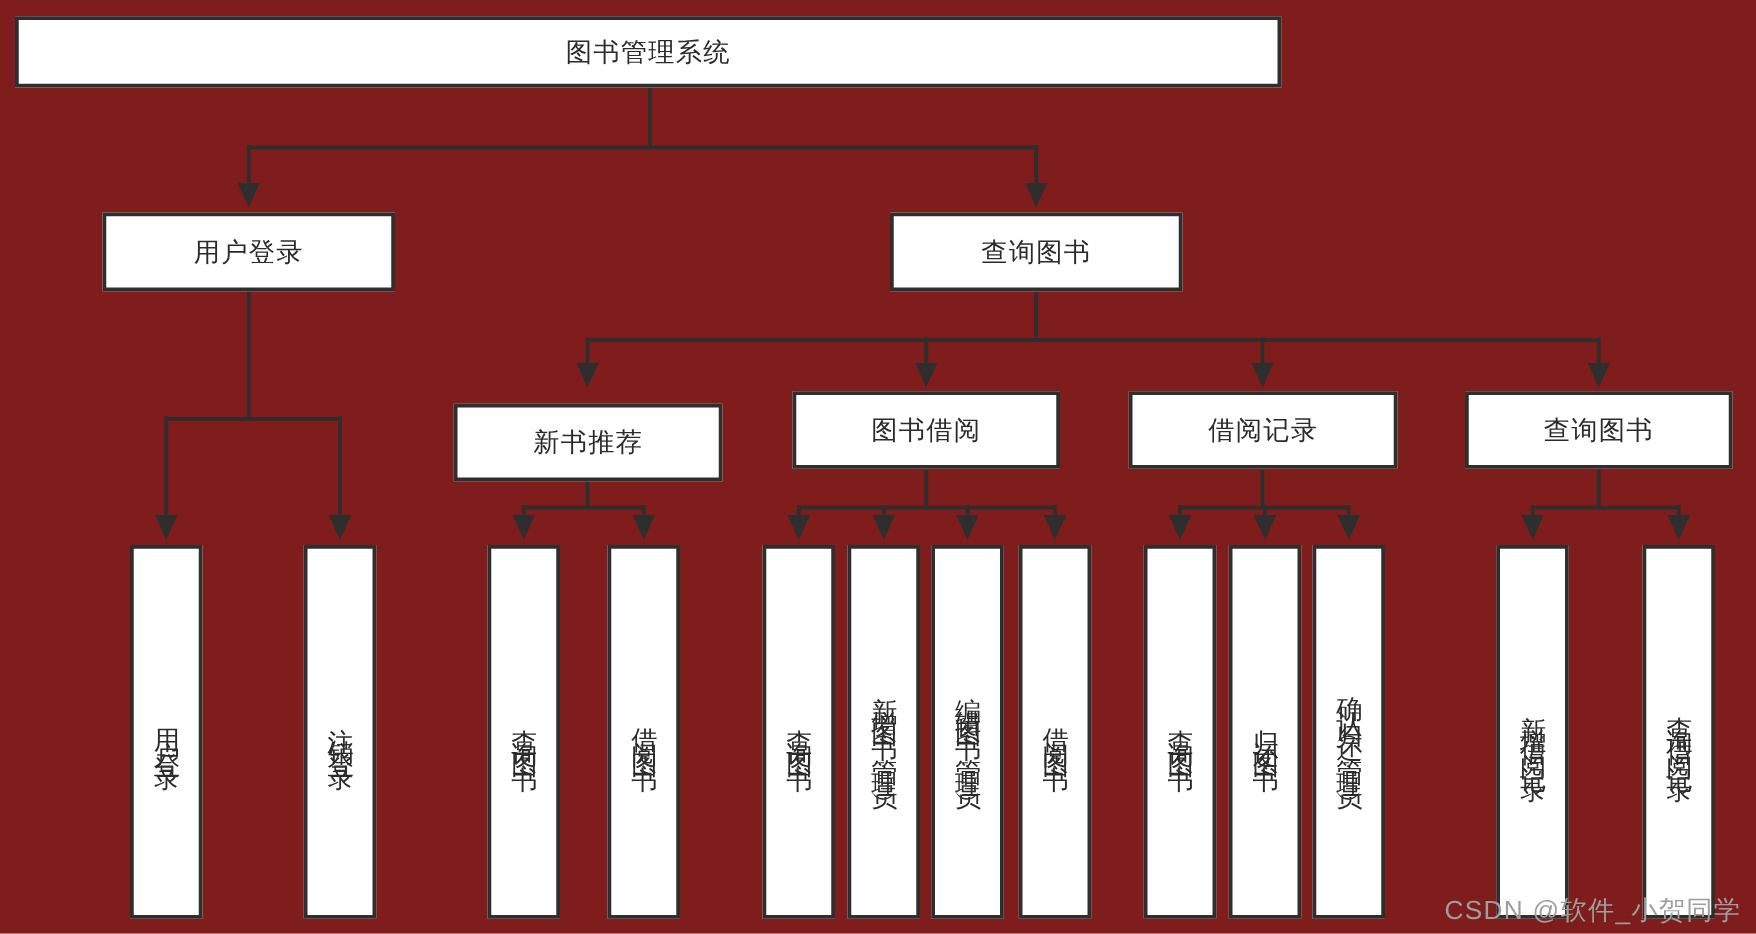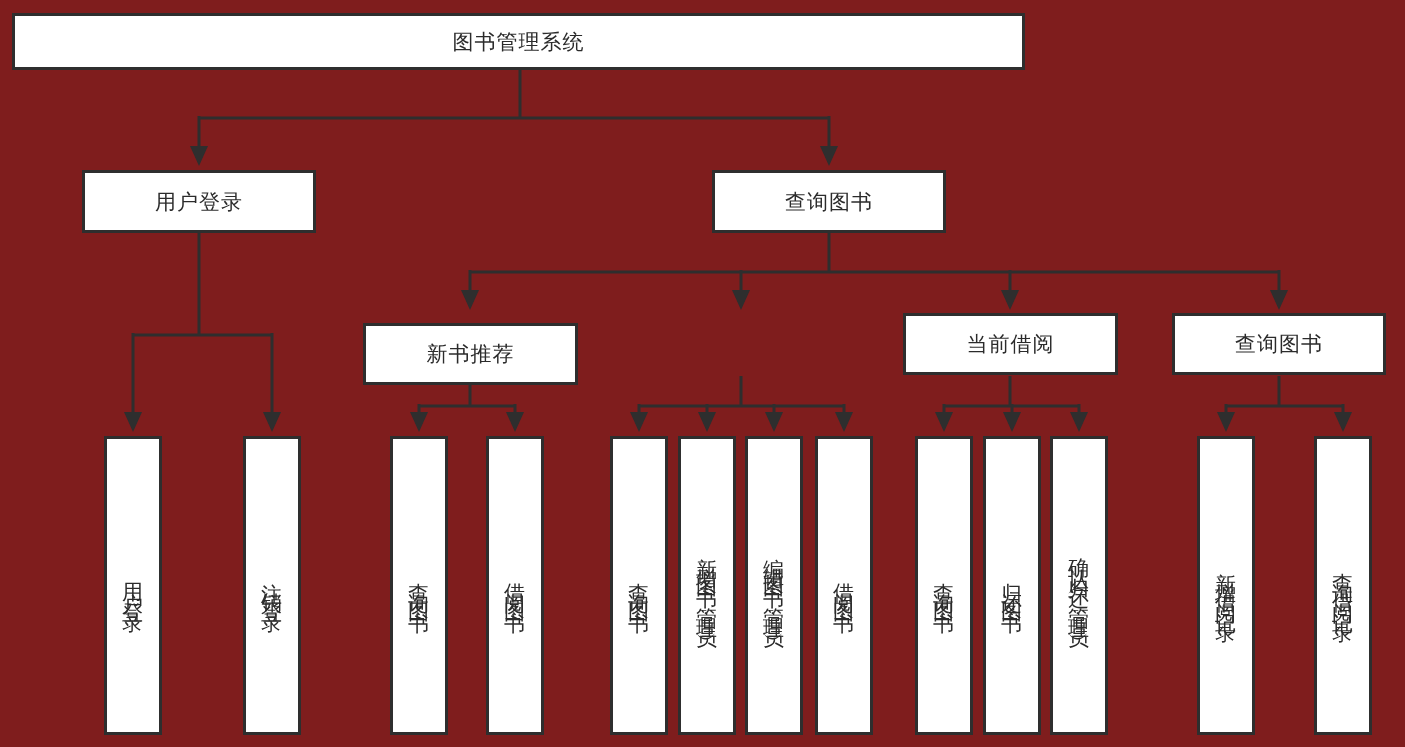--- a/index.html
+++ b/index.html
@@ -128,22 +128,25 @@
   <div class="node hlabel" style="left:82px;top:170px;width:234px;height:63px">
     <span>用户登录</span>
   </div>
   <div class="node hlabel" style="left:712px;top:170px;width:234px;height:63px">
     <span>查询图书</span>
   </div>
 
   <div class="node hlabel" style="left:363px;top:323px;width:215px;height:62px">
     <span>新书推荐</span>
   </div>
+  <div class="node hlabel" style="left:634px;top:313px;width:214px;height:62px">
+    <span>图书借阅</span>
+  </div>
   <div class="node hlabel" style="left:903px;top:313px;width:215px;height:62px">
-    <span>当前借阅</span>
+    <span>借阅记录</span>
   </div>
   <div class="node hlabel" style="left:1172px;top:313px;width:214px;height:62px">
     <span>查询图书</span>
   </div>
 
   <div class="node leaf" style="left:104px;top:436px;width:58px;height:299px">
     <span>用户登录</span>
   </div>
   <div class="node leaf" style="left:243px;top:436px;width:58px;height:299px">
     <span>注销登录</span>
@@ -179,14 +182,15 @@
     <span>确认归还（管理员）</span>
   </div>
 
   <div class="node leaf" style="left:1197px;top:436px;width:58px;height:299px">
     <span>新增借阅记录</span>
   </div>
   <div class="node leaf" style="left:1314px;top:436px;width:58px;height:299px">
     <span>查询借阅记录</span>
   </div>
 
+  <div class="watermark" style="color: rgb(158, 158, 158);">CSDN @软件_小贺同学</div>
 
 </div>
 
 </body></html>

